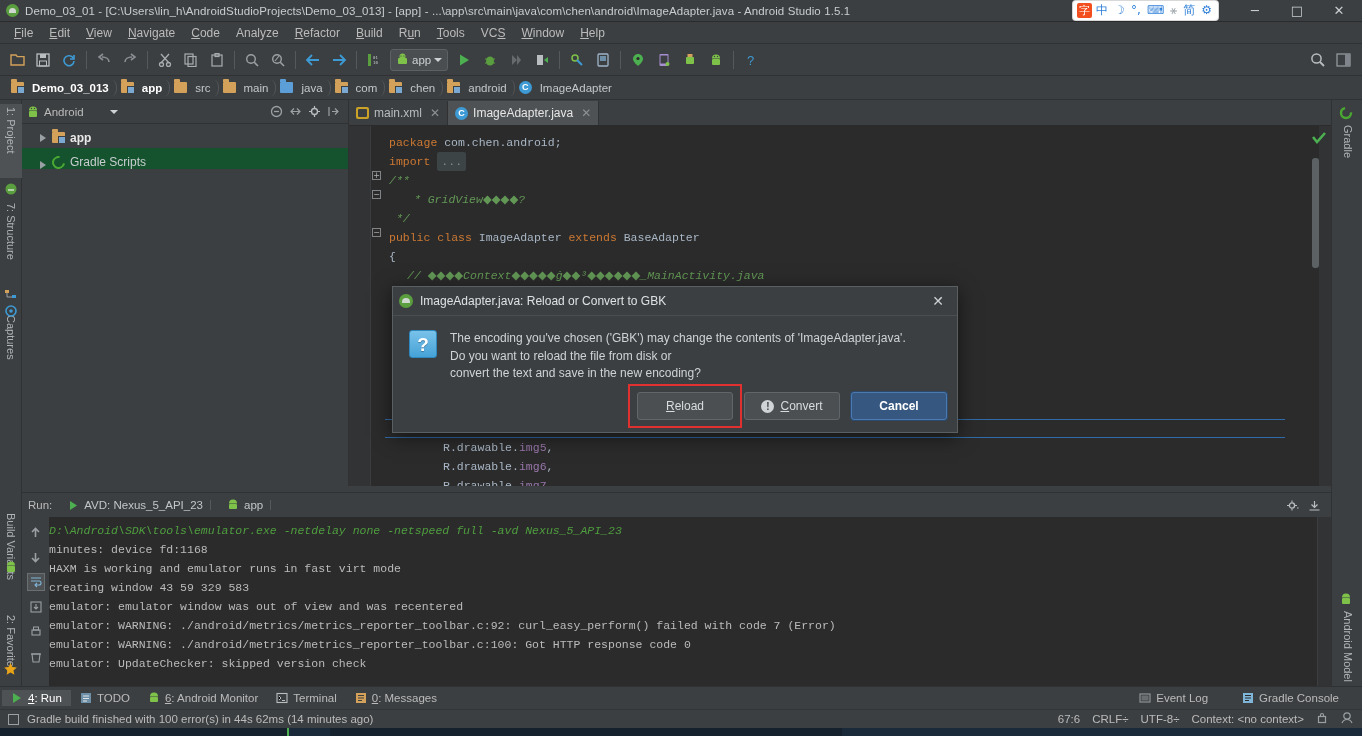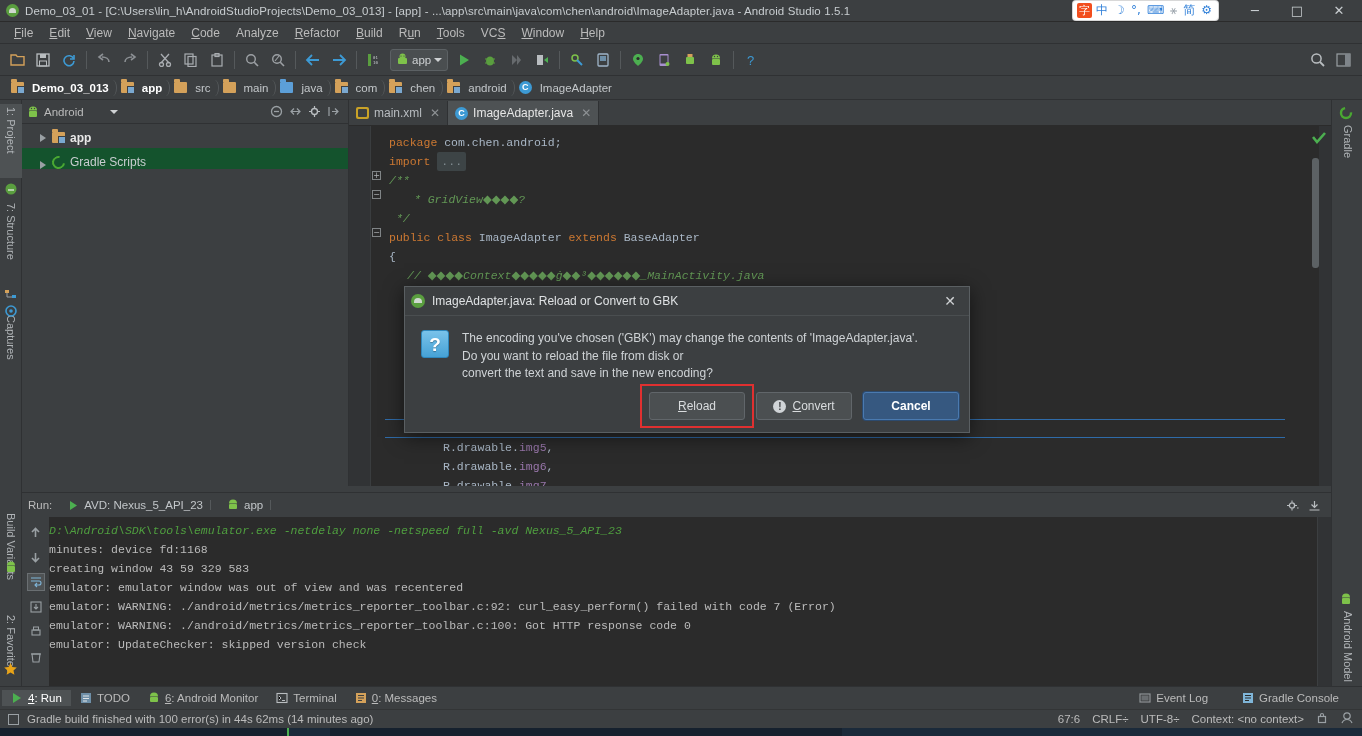--- a/index.html
+++ b/index.html
@@ -324,21 +324,21 @@
   .taskbar .tb-seg {
     position: absolute; top: 0; height: 8px; background: #16212e;
   }
 
   
   .dlg-overlay {
     position: absolute; left: 0; top: 0; width: 1362px; height: 736px;
     pointer-events: none;
   }
   .dialog {
-    position: absolute; left: 404px; top: 286px; width: 566px; height: 147px;
+    position: absolute; left: 392px; top: 286px; width: 566px; height: 147px;
     background: #3c3f41; border: 1px solid #5a5f62;
     box-shadow: 0 4px 18px rgba(0,0,0,0.55);
   }
   .dlg-title {
     height: 29px; background: #3c3f41; display: flex; align-items: center;
     padding: 0 6px; gap: 7px; border-bottom: 1px solid #4a4e50;
   }
   .dlg-ico {
     width: 14px; height: 14px; border-radius: 50%; background: #5a9e3f;
     position: relative; flex: 0 0 auto;
@@ -877,20 +877,21 @@
         <svg width="12" height="12" viewBox="0 0 12 12">
             <path d="M2 3h8l-1 8H3z" fill="none" stroke="#9aa0a4" stroke-width="1.1"></path>
             <path d="M1 3h10" stroke="#9aa0a4" stroke-width="1.1"></path>
           </svg>
       </div>
     </div>
     <div class="console">
       <div id="console-lines">
           <div class="cline cmd">D:\Android\SDK\tools\emulator.exe -netdelay none -netspeed full -avd Nexus_5_API_23</div>
           <div class="cline">minutes: device fd:1168</div>
+          <div class="cline">HAXM is working and emulator runs in fast virt mode</div>
           <div class="cline">creating window 43 59 329 583</div>
           <div class="cline">emulator: emulator window was out of view and was recentered</div>
           <div class="cline">emulator: WARNING: ./android/metrics/metrics_reporter_toolbar.c:92: curl_easy_perform() failed with code 7 (Error)</div>
           <div class="cline">emulator: WARNING: ./android/metrics/metrics_reporter_toolbar.c:100: Got HTTP response code 0</div>
           <div class="cline">emulator: UpdateChecker: skipped version check</div>
         </div>
     </div>
     <div class="console-sb"></div>
   </div>
 

